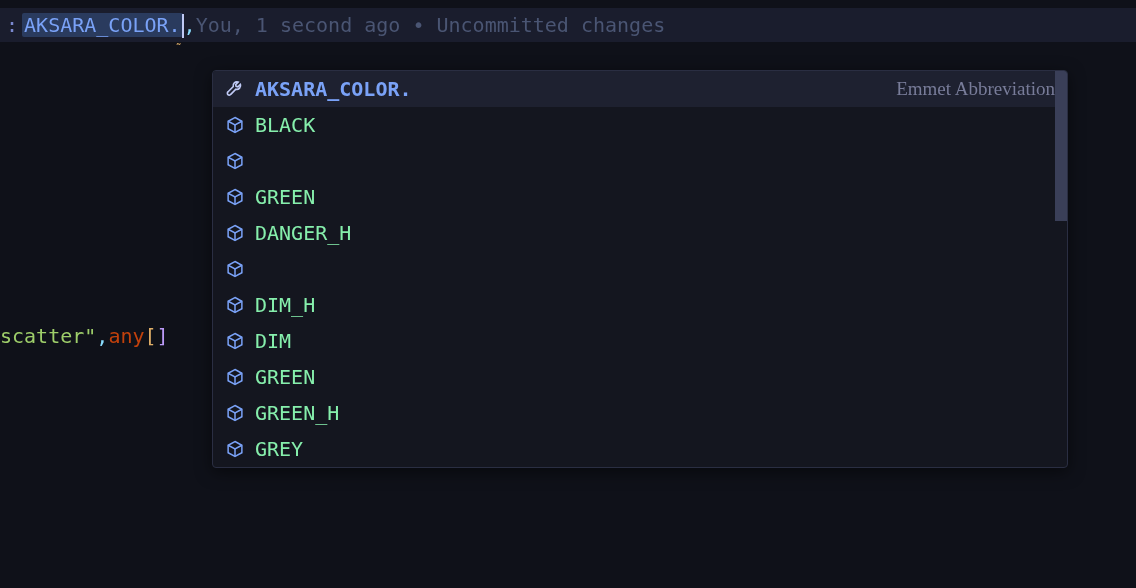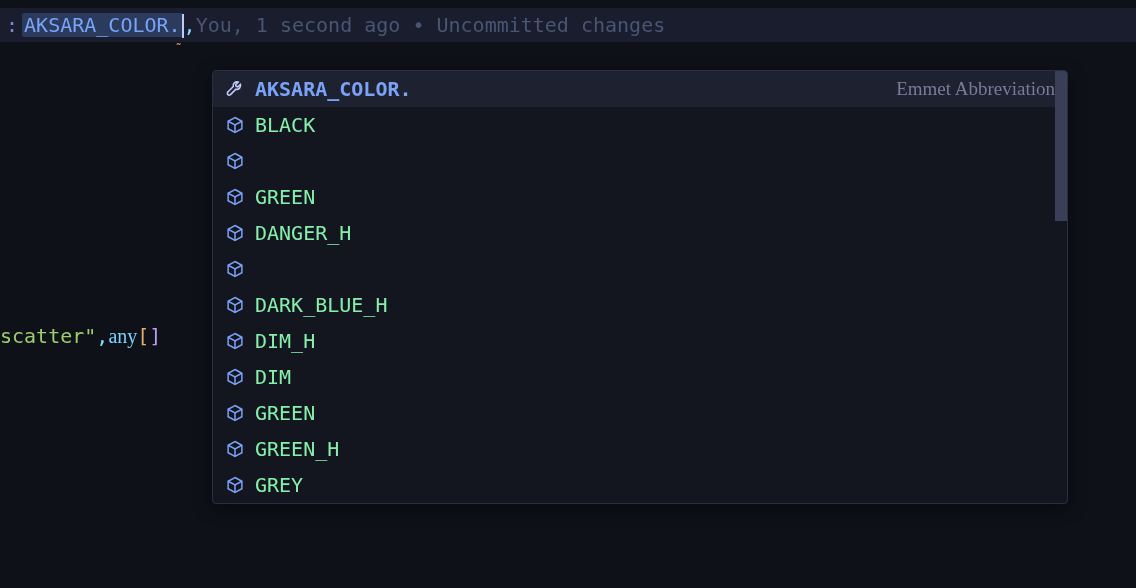--- a/index.html
+++ b/index.html
@@ -68,22 +68,21 @@
       top: 324px;
       left: 0;
       display: flex;
       align-items: center;
       font-size: 20px;
     }
     .string-token {
       color: #9ece6a;
     }
     .any-token {
-      color: #7dd3fc;
-      font-family: Liberation Serif, serif;
+      color: #c2410c;
     }
     .bracket-yellow {
       color: #e0af68;
     }
     .bracket-purple {
       color: #bb9af7;
     }
     .autocomplete {
       position: absolute;
       top: 70px;
@@ -231,30 +230,20 @@
         </span>
       </div>
       <div class="autocomplete-item">
         <span class="item-icon">
           <svg viewBox="0 0 16 16" fill="none" stroke="#7aa2f7" stroke-width="1.2">
             <path d="M8 2 L13.5 5 L13.5 11 L8 14 L2.5 11 L2.5 5 Z"></path>
             <path d="M2.5 5 L8 8 L13.5 5"></path>
             <path d="M8 8 L8 14"></path>
           </svg>
         </span>
-        <span class="item-label">DARK_BLUE_H</span>
-      </div>
-      <div class="autocomplete-item">
-        <span class="item-icon">
-          <svg viewBox="0 0 16 16" fill="none" stroke="#7aa2f7" stroke-width="1.2">
-            <path d="M8 2 L13.5 5 L13.5 11 L8 14 L2.5 11 L2.5 5 Z"></path>
-            <path d="M2.5 5 L8 8 L13.5 5"></path>
-            <path d="M8 8 L8 14"></path>
-          </svg>
-        </span>
         <span class="item-label">DIM_H</span>
       </div>
       <div class="autocomplete-item">
         <span class="item-icon">
           <svg viewBox="0 0 16 16" fill="none" stroke="#7aa2f7" stroke-width="1.2">
             <path d="M8 2 L13.5 5 L13.5 11 L8 14 L2.5 11 L2.5 5 Z"></path>
             <path d="M2.5 5 L8 8 L13.5 5"></path>
             <path d="M8 8 L8 14"></path>
           </svg>
         </span>

